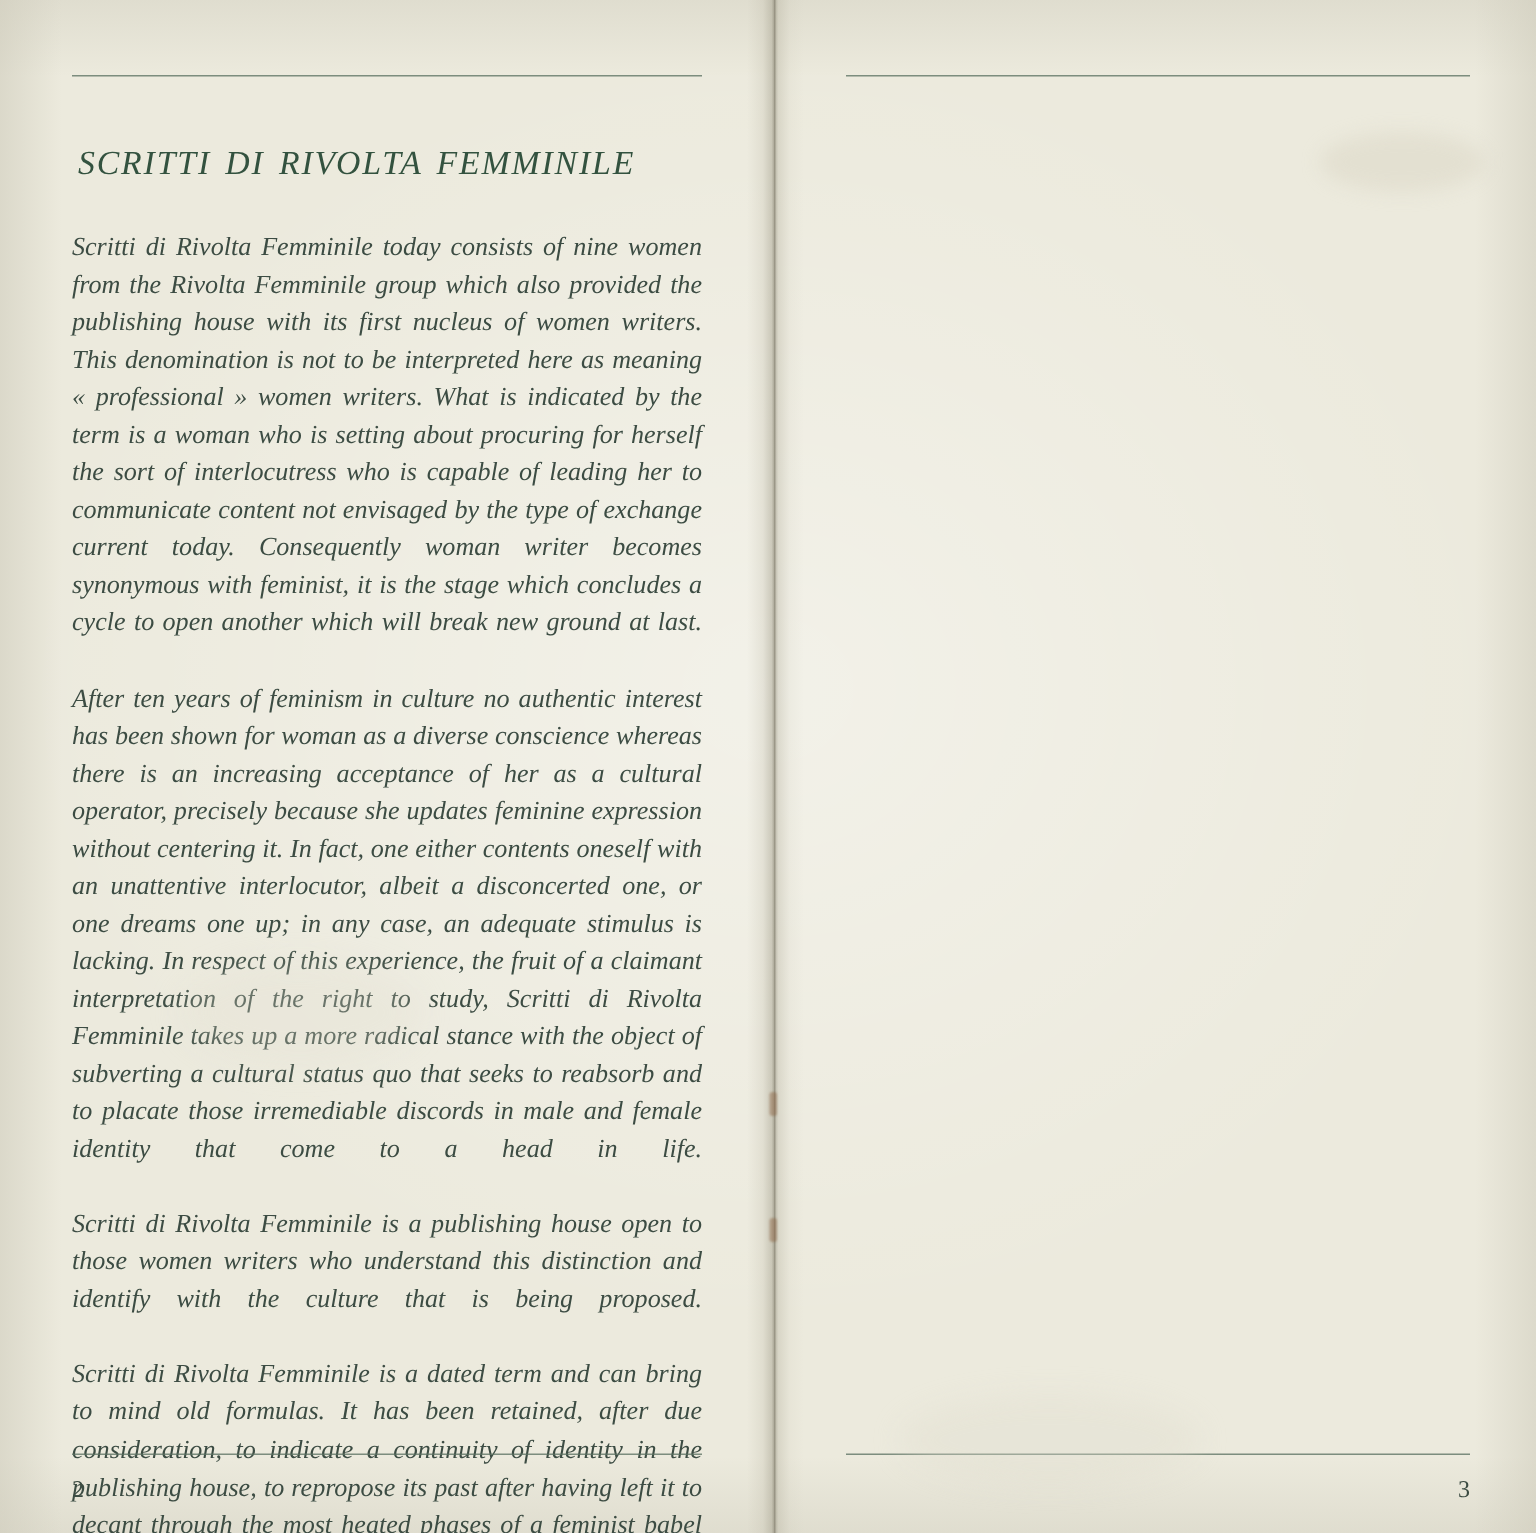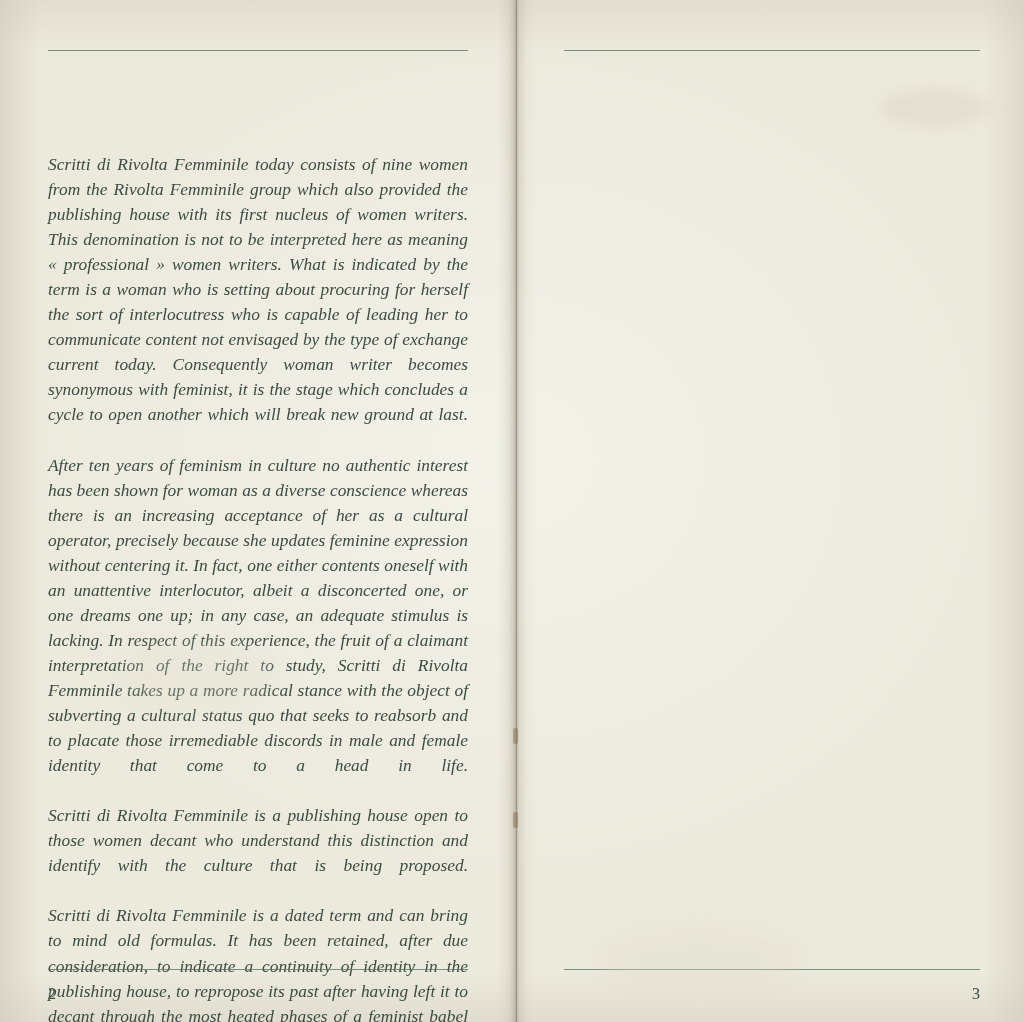--- a/index.html
+++ b/index.html
@@ -140,25 +140,26 @@
   .blotch.b3 { left: 120px; top: 640px; width: 160px; height: 70px; background: rgba(226,223,208,0.28); filter: blur(10px); }
 </style>
 </head>
 <body>
 
 <div id="spread">
 
   <div class="page left">
     <div class="rule top"></div>
 
+    <div class="page-title">SCRITTI DI RIVOLTA FEMMINILE</div>
 
     <div class="body-text">
       <p>Scritti di Rivolta Femminile today consists of nine women from the Rivolta Femminile group which also provided the publishing house with its first nucleus of women writers. This denomination is not to be interpreted here as meaning « professional » women writers. What is indicated by the term is a woman who is setting about procuring for herself the sort of interlocutress who is capable of leading her to communicate content not envisaged by the type of exchange current today. Consequently woman writer becomes synonymous with feminist, it is the stage which concludes a cycle to open another which will break new ground at last.</p>
       <p>After ten years of feminism in culture no authentic interest has been shown for woman as a diverse conscience whereas there is an increasing acceptance of her as a cultural operator, precisely because she updates feminine expression without centering it. In fact, one either contents oneself with an unattentive interlocutor, albeit a disconcerted one, or one dreams one up; in any case, an adequate stimulus is lacking. In respect of this experience, the fruit of a claimant interpretation of the right to study, Scritti di Rivolta Femminile takes up a more radical stance with the object of subverting a cultural status quo that seeks to reabsorb and to placate those irremediable discords in male and female identity that come to a head in life.</p>
-      <p>Scritti di Rivolta Femminile is a publishing house open to those women decant who understand this distinction and identify with the culture that is being proposed.</p>
+      <p>Scritti di Rivolta Femminile is a publishing house open to those women writers who understand this distinction and identify with the culture that is being proposed.</p>
       <p>Scritti di Rivolta Femminile is a dated term and can bring to mind old formulas. It has been retained, after due consideration, to indicate a continuity of identity in the publishing house, to repropose its past after having left it to decant through the most heated phases of a feminist babel that has served the ends of the other side, and to underline that the initial objectives, despite the change in internal and external circumstances, are still the ones that justify its existence.</p>
     </div>
 
     <div class="rule bottom"></div>
     <div class="folio">2</div>
   </div>
 
   <div class="page right">
     <div class="rule top"></div>
 

